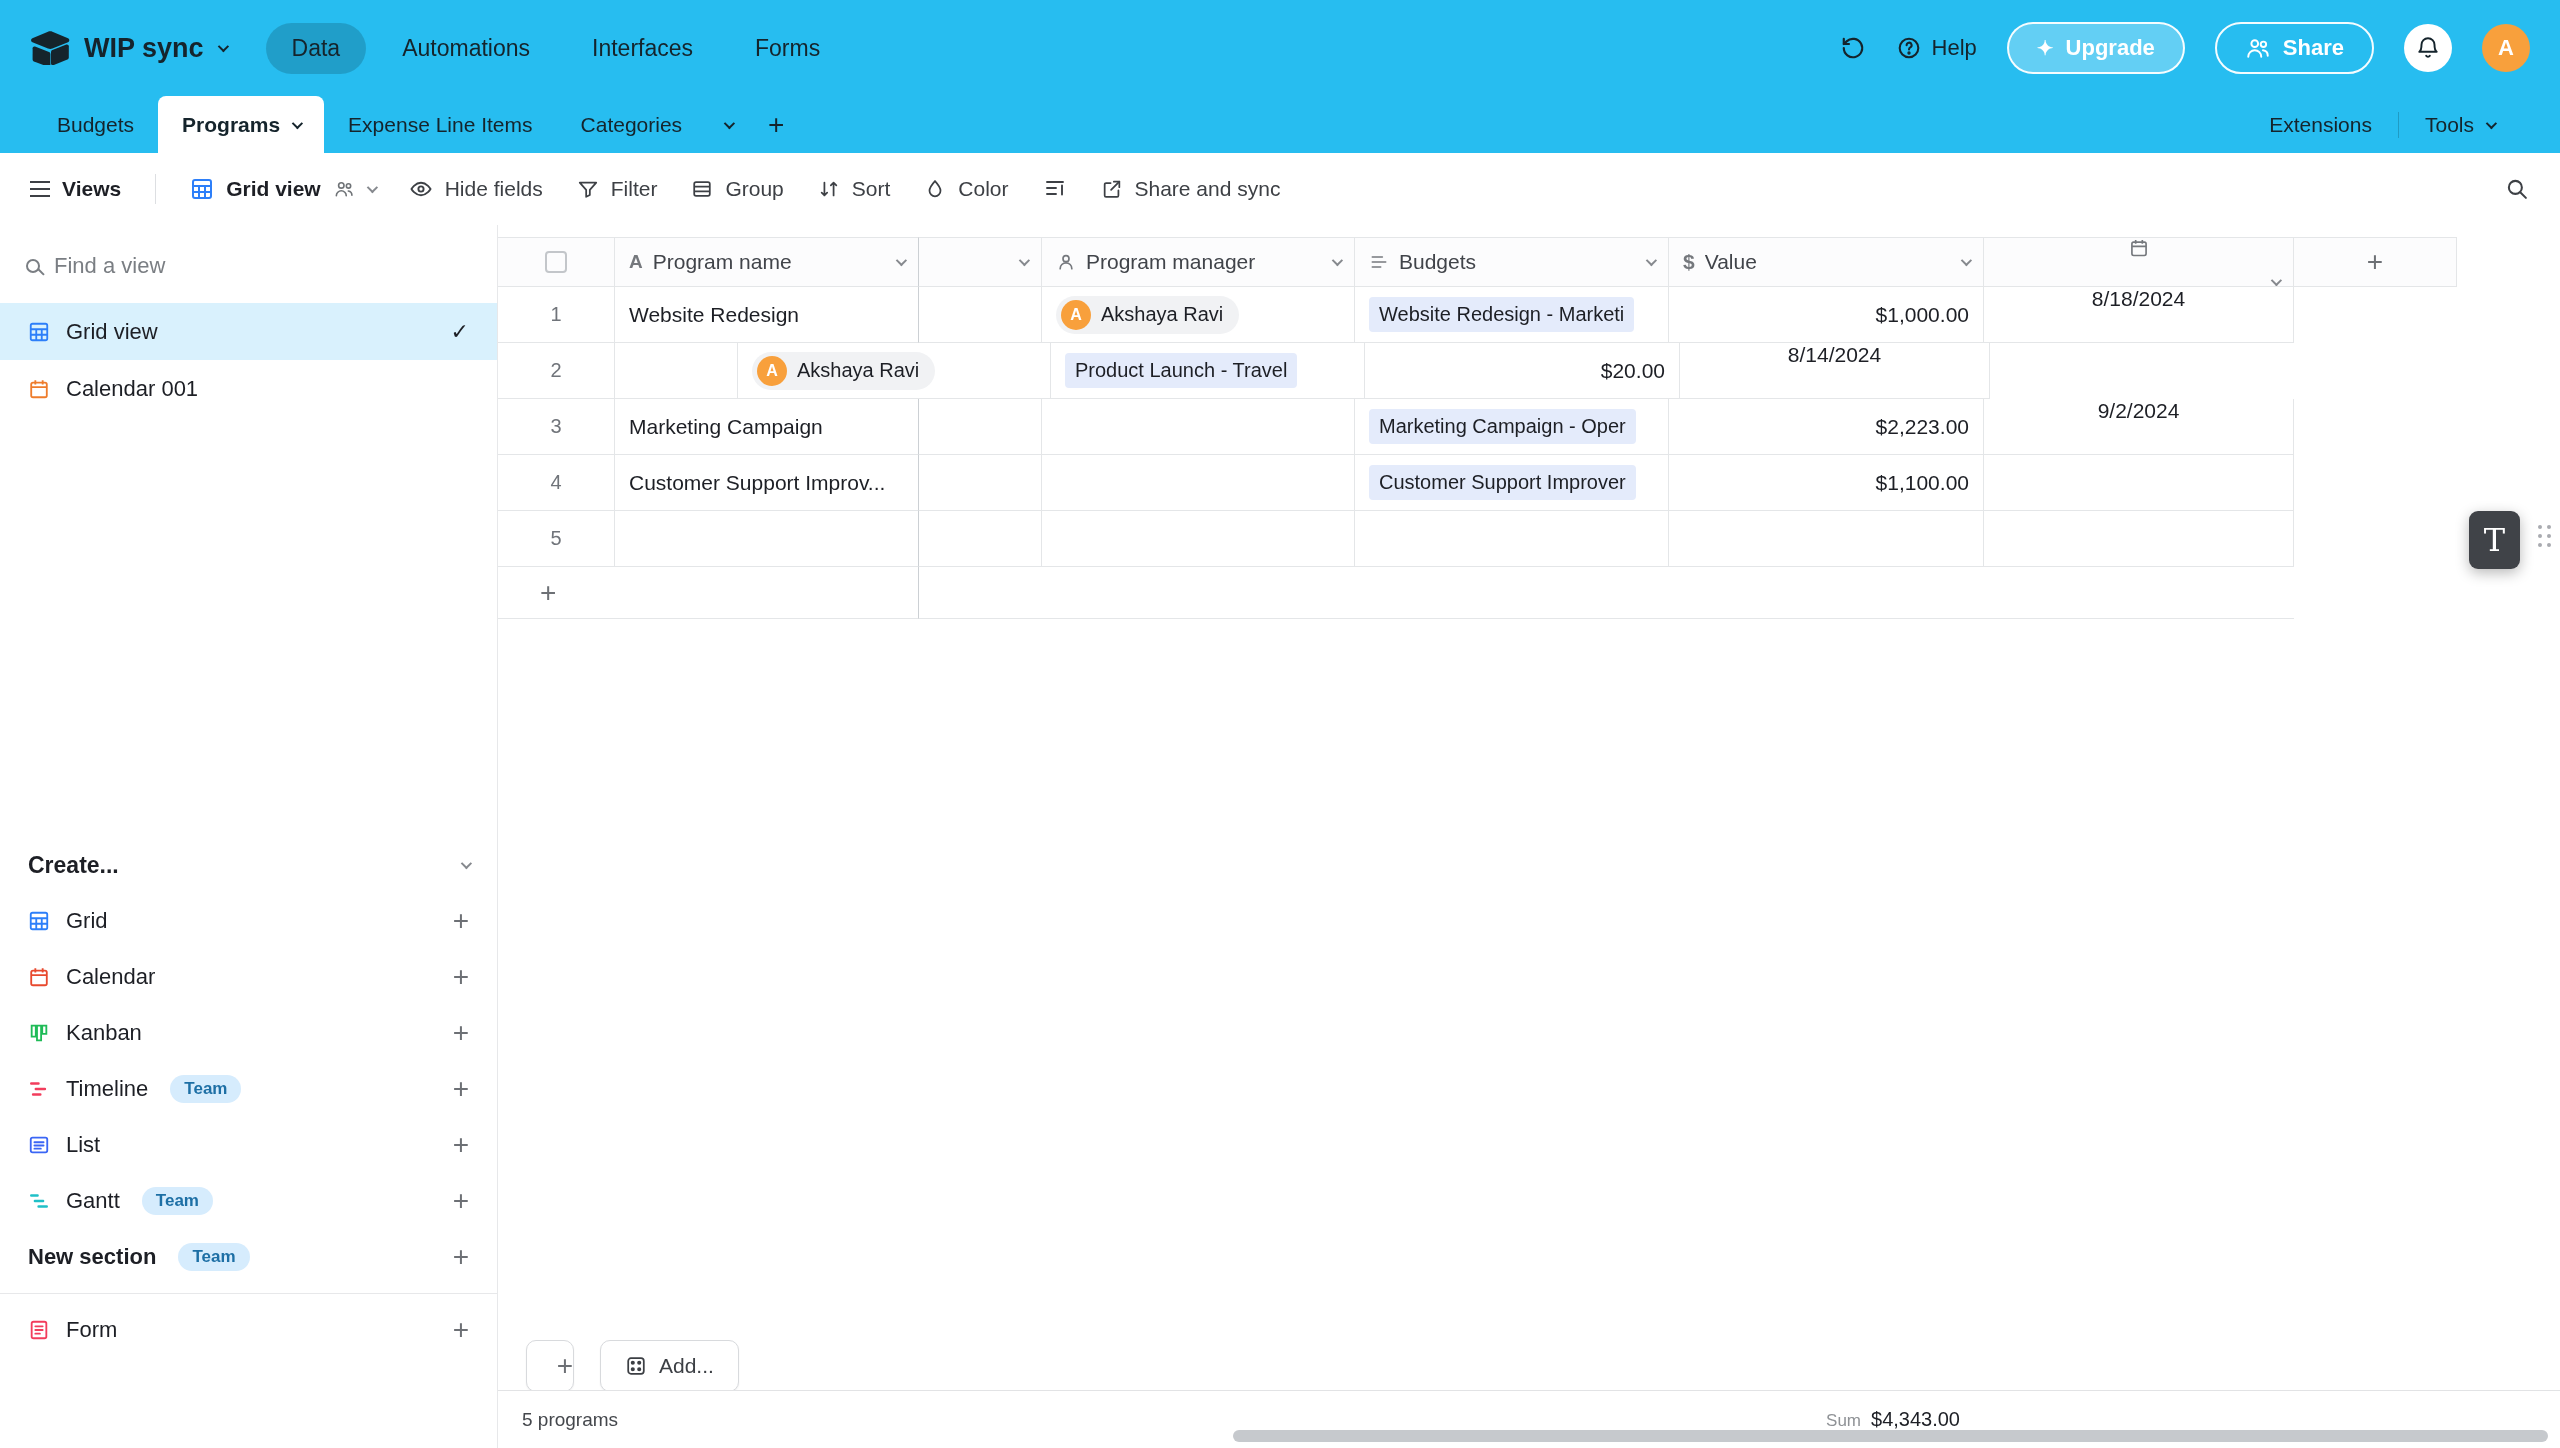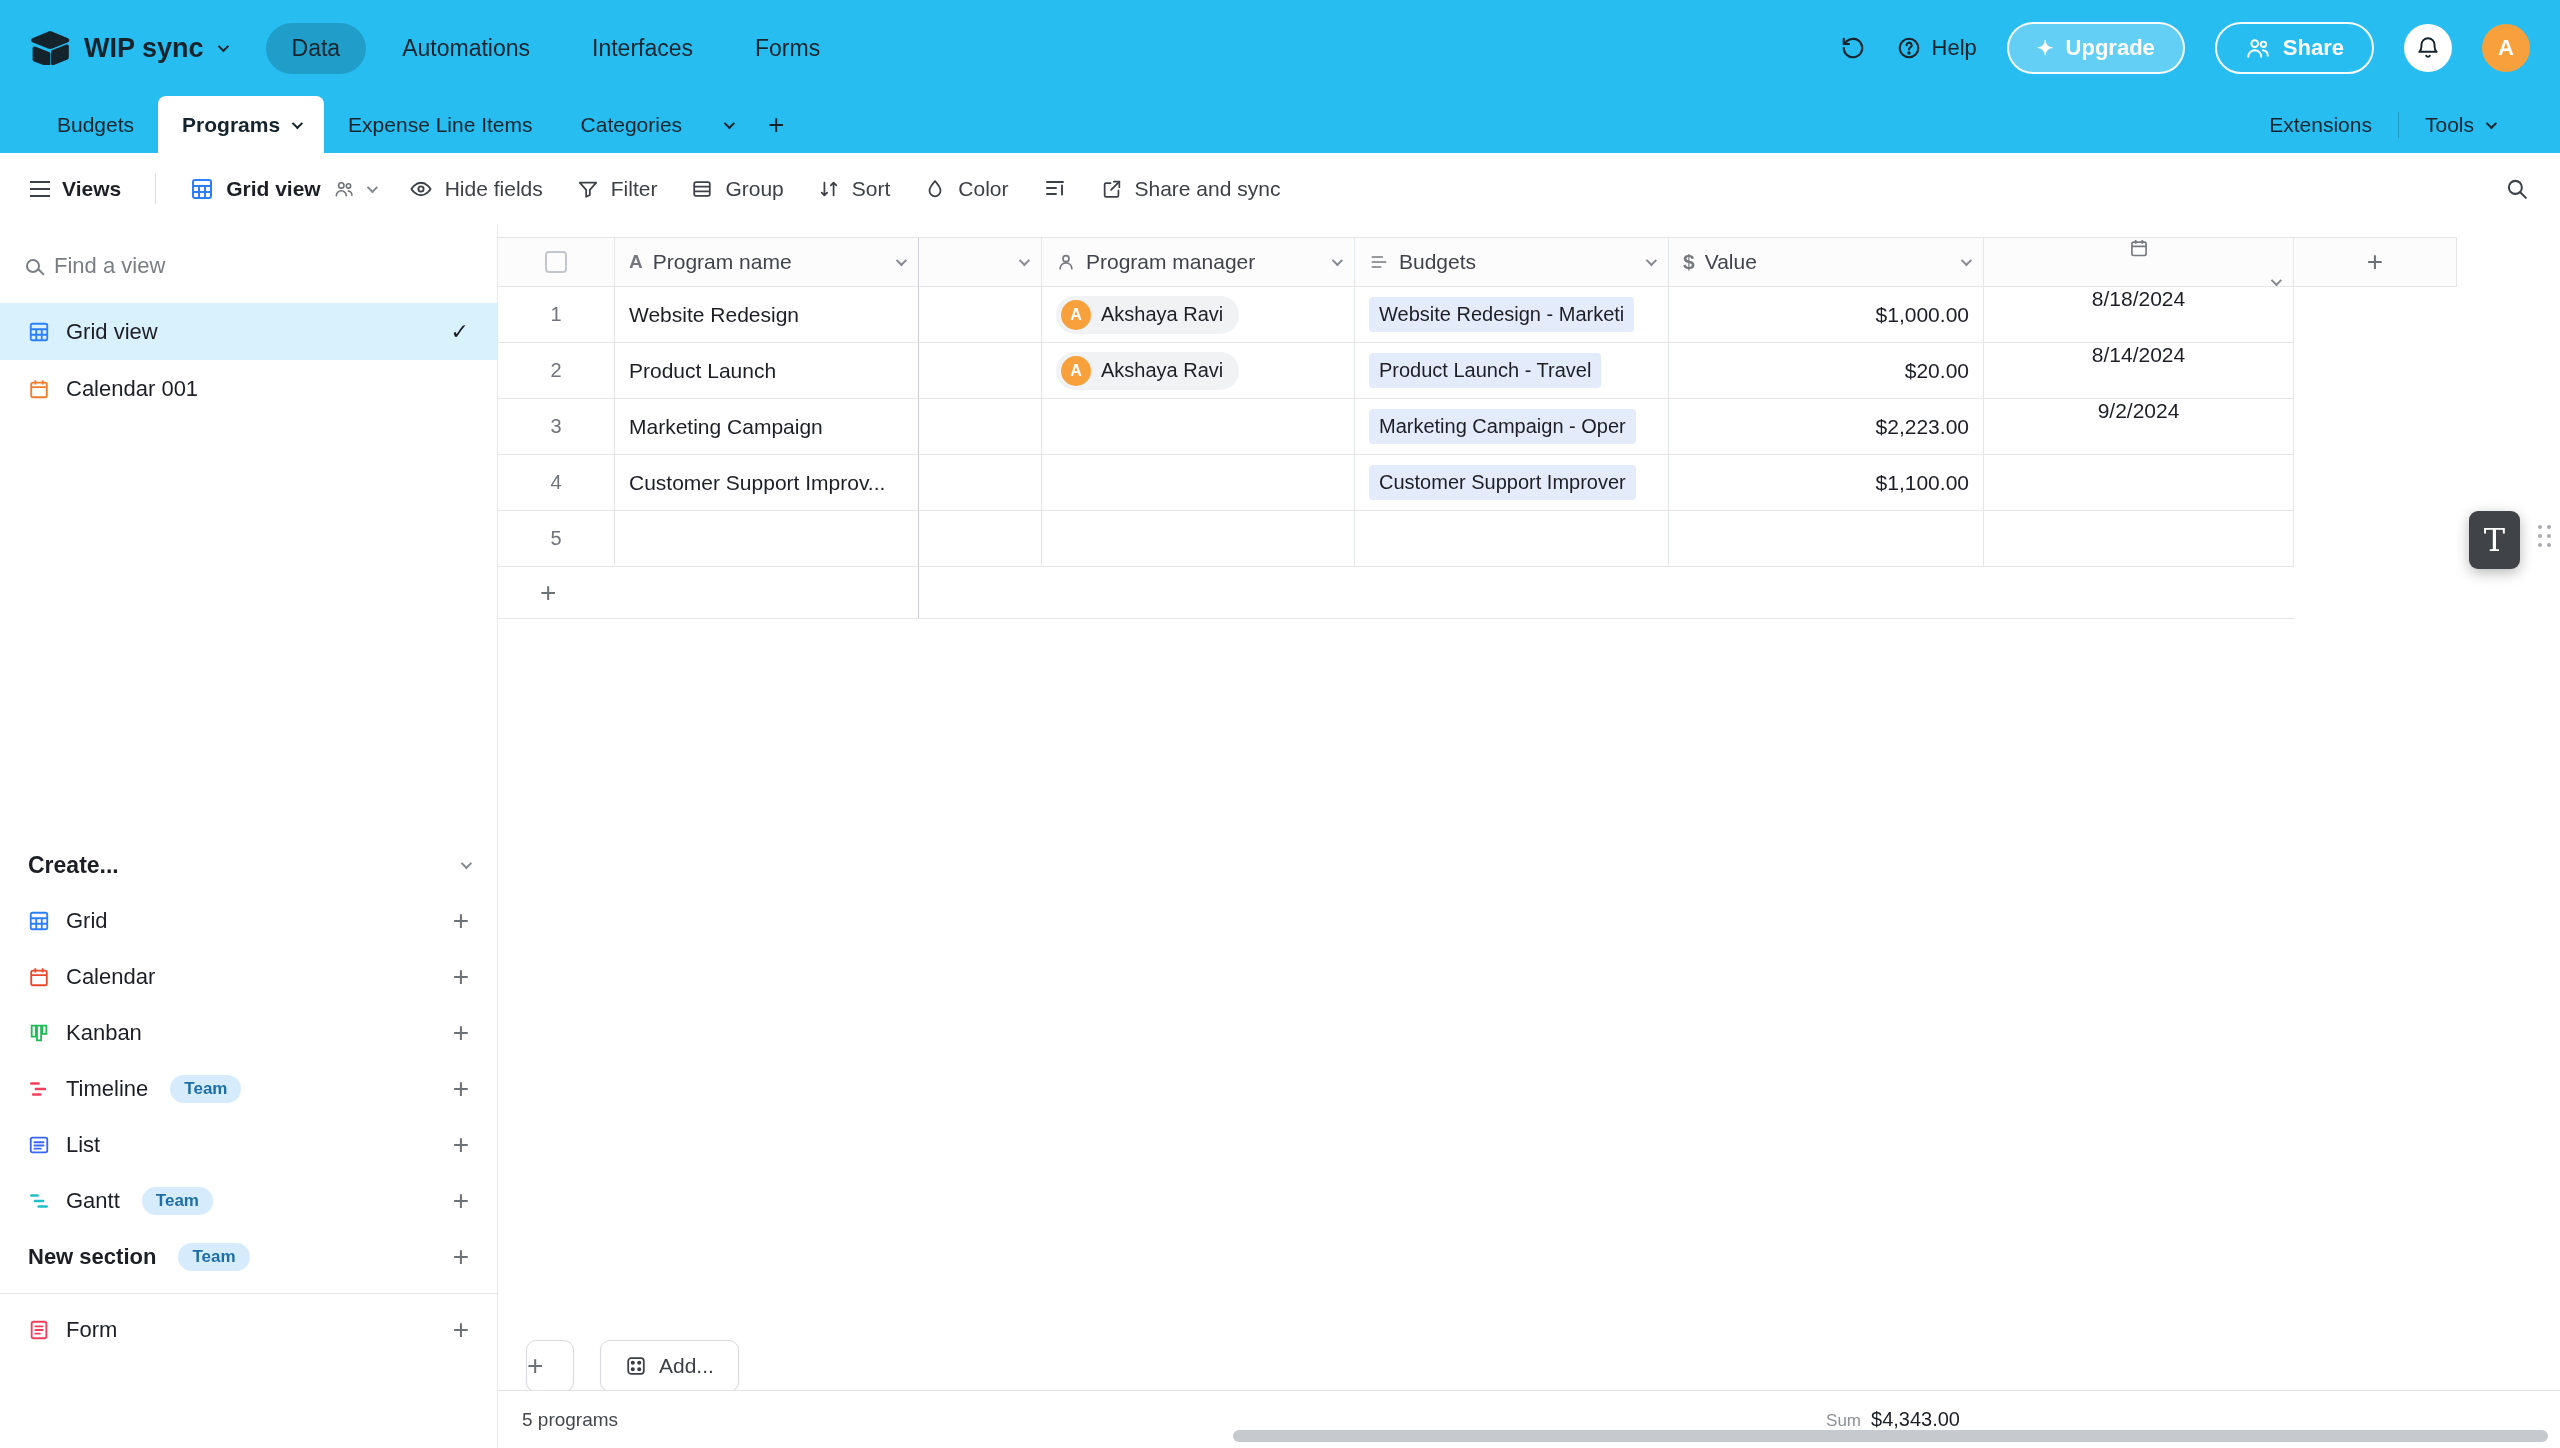--- a/index.html
+++ b/index.html
@@ -92,21 +92,21 @@
   .ficon-cur::before { content:"$"; }
   .name-text { white-space:nowrap; overflow:hidden; }
   .chip { background:#e4ebfb; border-radius:4px; padding:6px 10px; font-size:20px; white-space:nowrap; overflow:hidden; max-width:100%; cursor:pointer; }
   .personpill { background:#f1f2f4; border-radius:999px; padding:4px 16px 4px 5px; display:flex; align-items:center; gap:10px; font-size:20px; cursor:pointer; }
   .avatar.sm { width:30px; height:30px; font-size:16px; }
   .addrow-left { width:421px; height:52px; border-right:1px solid #ccd0d4; border-bottom:1px solid #e4e6e8; display:flex; align-items:center; padding-left:42px; cursor:pointer; }
   .addrow-right { width:1375px; height:52px; border-bottom:1px solid #e4e6e8; }
 
   
   .footbtns { position:absolute; bottom:56px; left:28px; display:flex; gap:26px; }
-  .fbtn { height:52px; background:#fff; border:1px solid #d8dadd; border-radius:10px; display:flex; align-items:center; justify-content:flex-start; gap:12px; font-size:21px; color:#3c3f44; box-shadow:0 1px 2px rgba(0,0,0,0.06); cursor:pointer; }
+  .fbtn { height:52px; background:#fff; border:1px solid #d8dadd; border-radius:10px; display:flex; align-items:center; justify-content:flex-end; gap:12px; font-size:21px; color:#3c3f44; box-shadow:0 1px 2px rgba(0,0,0,0.06); cursor:pointer; }
   .fbtn.sq { width:48px; }
   .fbtn.wide { padding:0 24px; }
 
   
   .statusbar { position:absolute; left:0; right:0; bottom:0; height:58px; background:#fff; border-top:1px solid #e2e3e5; display:flex; align-items:center; }
   .rowcount { margin-left:24px; font-size:19px; color:#44474c; }
   .sum { position:absolute; right:600px; display:flex; align-items:baseline; gap:10px; }
   .sum-label { font-size:17px; color:#8f9296; }
   .sum-value { font-size:20px; color:#1d1f25; }
   .hscroll { position:absolute; bottom:6px; left:735px; width:1315px; height:12px; border-radius:7px; background:#c6c9cd; cursor:grab; }
@@ -445,23 +445,20 @@
               <span>$1,000.00</span>
             </div>
           <div class="g-cell c6">
               <span>8/18/2024</span>
             </div>
         </div>
 
         <div class="g-row">
           <div class="g-cell c0">
               <span class="rownum">2</span>
-            </div>
-          <div class="g-cell c1">
-              <span class="name-text">Product Launch</span>
             </div>
           <div class="g-cell c2"></div>
           <div class="g-cell c3">
             <span class="personpill">
               <span class="avatar sm">A</span>
               <span>Akshaya Ravi</span>
             </span>
           </div>
           <div class="g-cell c4">
               <span class="chip">Product Launch - Travel</span>

